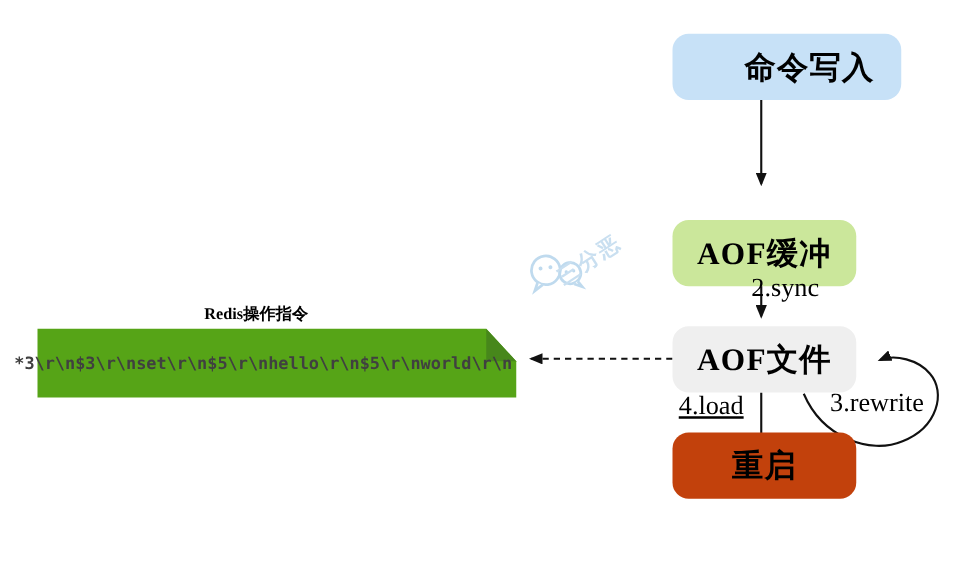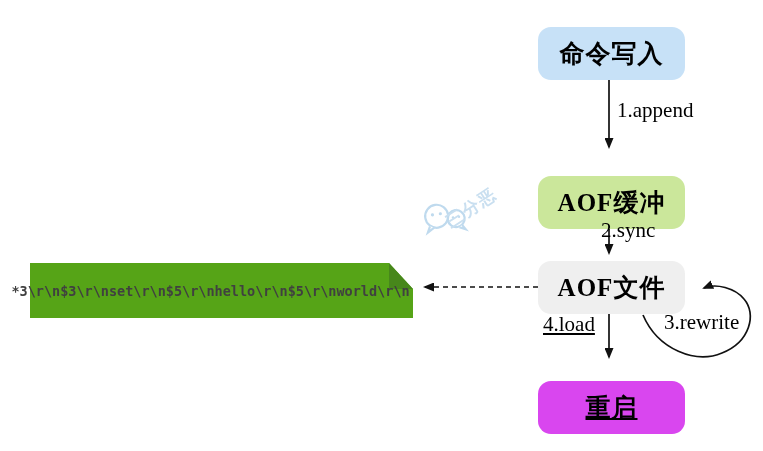--- a/index.html
+++ b/index.html
@@ -92,25 +92,25 @@
       <g fill="#bfdaee" transform="rotate(-8 26 22)">
         <circle cx="13" cy="17" r="1.6"></circle>
         <circle cx="21" cy="17" r="1.6"></circle>
         <circle cx="33" cy="22.5" r="1.3"></circle>
         <circle cx="39" cy="22.5" r="1.3"></circle>
       </g>
     </svg>
     <span class="watermark-text">三分恶</span>
   </div>
 
-  <div class="node" style="top: 27px; background: rgb(199, 225, 247);">命令写入</div>
+  <div class="node" style="top: 27px; background: rgb(199, 225, 247); padding-left: 36px;">命令写入</div>
   <div class="node" style="top: 155px; background: rgb(203, 231, 155); margin-top: 21px;">AOF缓冲</div>
   <div class="node" style="top: 261px; background: rgb(239, 239, 239);">AOF文件</div>
-  <div class="node" style="top: 381px; background: #d946ef; text-decoration: underline;">重启</div>
+  <div class="node" style="top: 346px; background: #c2410c;">重启</div>
 
-  <span class="edge-label" style="left:617px;top:98px;">1.append</span>
   <span class="edge-label" style="left:601px;top:218px;">2.sync</span>
   <span class="edge-label" style="left:650px;top:310px;margin-left:14px;">3.rewrite</span>
   <span class="edge-label" style="left:543px;top:312px;text-decoration:underline;">4.load</span>
 
+  <span class="banner-caption">Redis操作指令</span>
   <span class="banner-text">*3\r\n$3\r\nset\r\n$5\r\nhello\r\n$5\r\nworld\r\n</span>
 
 </div>
 
 </body></html>

